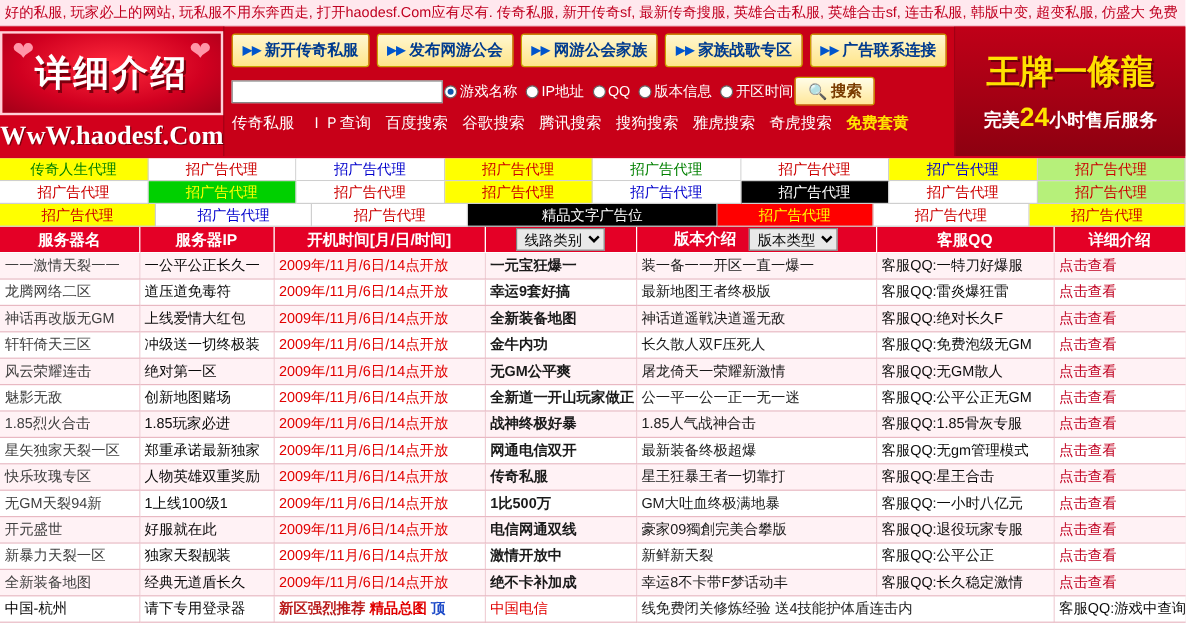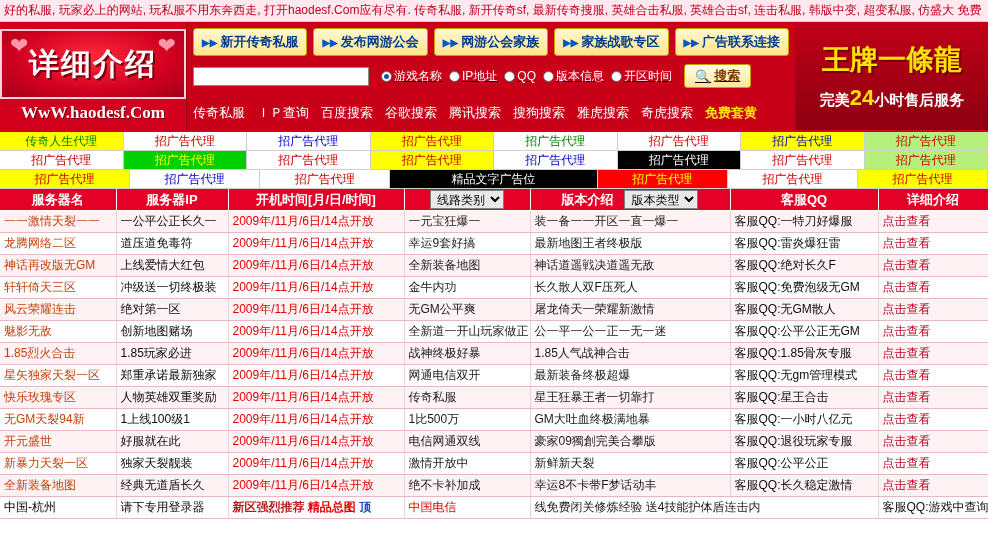--- a/index.html
+++ b/index.html
@@ -56,21 +56,21 @@
   }
   .logo-text {
     font-family: "Liberation Serif", serif;
     font-size: 30px; font-weight: bold; color: #ffffff;
     text-shadow: 2px 2px 0 #7a000e;
     letter-spacing: 2px;
   }
   .logo-url {
     margin-top: 4px;
     font-family: "Liberation Serif", serif;
-    font-size: 17px; font-weight: bold;
+    font-size: 22px; font-weight: bold;
     color: #ffffff;
     text-shadow: 1px 1px 0 #7a000e;
   }
 
   .header-center {
     flex: 1;
     display: flex; flex-direction: column;
     padding: 6px 6px 0 6px;
   }
   .navrow { display: flex; gap: 6px; margin-bottom: 8px; }
@@ -81,23 +81,22 @@
     padding: 4px 8px;
     font-size: 13px; font-weight: bold;
     color: #003b8e;
     display: flex; align-items: center; gap: 3px;
     cursor: pointer;
     white-space: nowrap;
   }
   .navbtn .chev { color: #0055cc; font-size: 10px; }
 
   .searchrow {
-    display: flex; align-items: center; gap: 12px;
-    margin-bottom: 16px;
-    text-decoration: underline;
+    display: flex; align-items: center; gap: 1px;
+    margin-bottom: 6px;
   }
   .search-input {
     width: 176px; height: 19px;
     border: 1px solid #888; background: #fff;
     font-size: 12px; padding: 1px 3px;
   }
   .radio-group { display: flex; align-items: center; gap: 7px; }
   .radio-item { display: flex; align-items: center; gap: 2px; color: #fff; font-size: 12px; }
   .radio {
     width: 11px; height: 11px; border-radius: 50%;
@@ -178,24 +177,24 @@
   }
   table.srv td {
     height: 22px;
     border-bottom: 1px solid #e8b8c2;
     border-right: 1px solid #f0d0d6;
     font-size: 12px;
     padding: 0 4px;
     white-space: nowrap;
     overflow: hidden;
   }
-  .c-name { color: #c2410c; }
+  .c-name { color: #404040; }
   .c-ip { color: #0a0a0a; }
   .c-time { color: #e10000; }
-  .c-line { color: #1a1a1a; }
+  .c-line { color: #1a1a1a; font-weight: bold; }
   .c-ver { color: #1a1a1a; }
   .c-qq { color: #0b0b0b; }
   .c-detail { color: #c00020; cursor: pointer; }
   .sel {
     background: #e9e9e9;
     border: 1px solid #808080;
     font-size: 12px;
     padding: 0 2px;
     height: 19px;
   }

